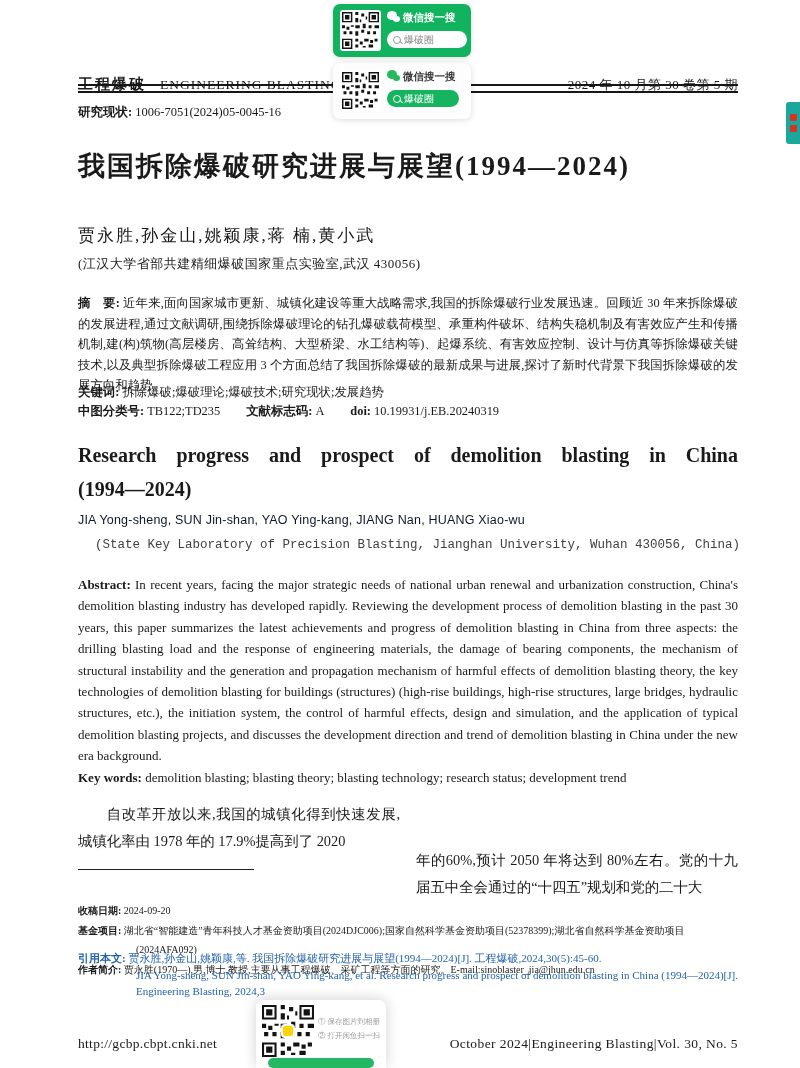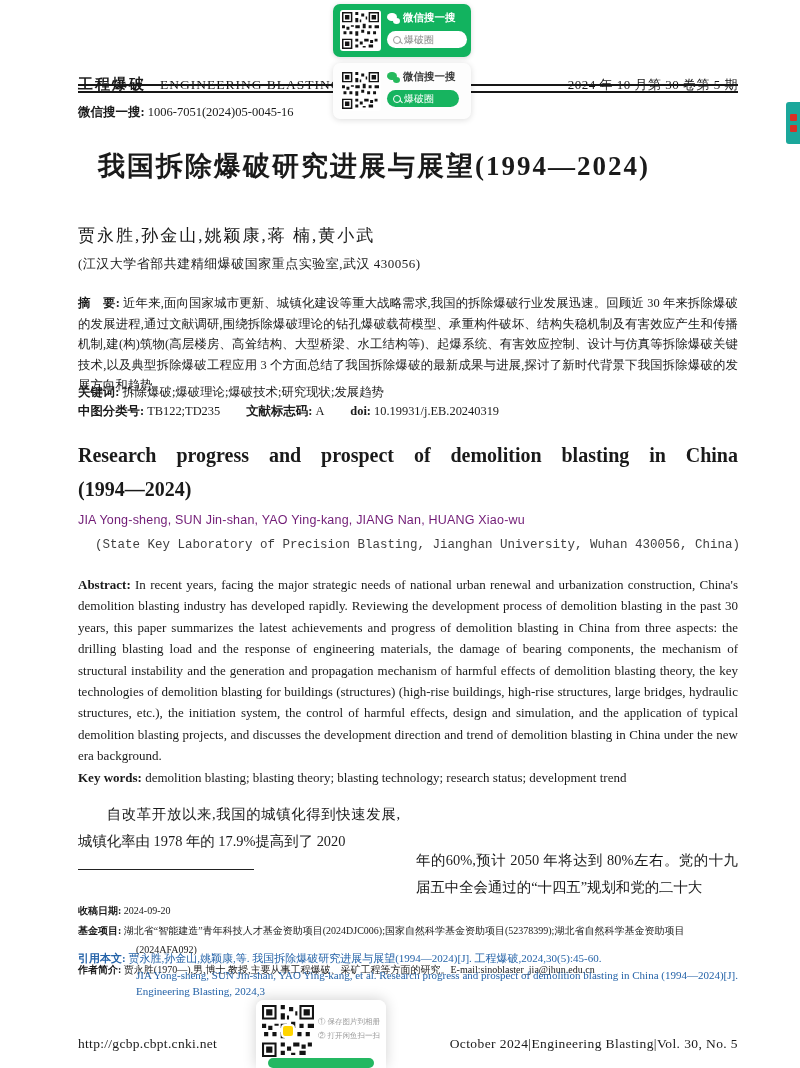--- a/index.html
+++ b/index.html
@@ -21,21 +21,21 @@
   .article-id b { font-weight:bold; }
   
   .wx-card { position:absolute; left:333px; width:138px; border-radius:7px; }
   .wx-top { top:4px; height:53px; background:#12b35f; box-shadow:0 1px 5px rgba(0,0,0,.15); }
   .wx-mid { top:63px; height:56px; background:#fdfdfd; box-shadow:0 1px 6px rgba(0,0,0,.14); }
   .qr-tile { position:absolute; left:7px; top:6px; width:41px; height:41px;
     background:#fff; border-radius:3px; padding:2px; }
   .wx-mid .qr-tile { top:7px; }
   .qr-tile svg { width:100%; height:100%; display:block; }
   .wx-col { position:absolute; left:54px; top:7px; width:80px; }
-  .wx-row { display:flex; align-items:center; gap:3px; }
+  .wx-row { display:flex; align-items:flex-start; gap:3px; }
   .wx-label { font-family:"Liberation Sans",sans-serif; font-size:10.5px; font-weight:bold; white-space:nowrap; }
   .wx-top .wx-label { color:#ffffff; }
   .wx-mid .wx-label { color:#3c3c3c; }
   .wx-pill { margin-top:6px; height:17px; border-radius:9px; display:flex; align-items:center;
     padding:0 6px; gap:3px; font-family:"Liberation Sans",sans-serif; font-size:10px; }
   .wx-top .wx-pill { background:#ffffff; color:#8a8a8a; }
   .wx-mid .wx-pill { background:#17b45f; color:#ffffff; width:72px; }
   .mag { width:8px; height:8px; border-radius:50%; position:relative; flex:0 0 auto; }
   .wx-top .mag { border:1.4px solid #9a9a9a; }
   .wx-mid .mag { border:1.4px solid #ffffff; }
@@ -48,36 +48,36 @@
   .wx-bubble .b2 { position:absolute; right:0; bottom:0; width:7px; height:6px; border-radius:50%; }
   .wx-top .b1, .wx-top .b2 { background:#ffffff; }
   .wx-mid .b1, .wx-mid .b2 { background:#25b95c; }
   
   .edge-tag { position:absolute; right:0; top:102px; width:14px; height:42px;
     background:#1ba79b; border-radius:3px 0 0 3px; display:flex; flex-direction:column;
     align-items:center; justify-content:center; gap:4px; }
   .edge-tag span { width:7px; height:7px; background:#d93025; border-radius:1px; display:block; }
   
   .title-cn { position:absolute; left:78px; top:148px; width:660px;
-    font-size:27px; font-weight:900; letter-spacing:2px;margin-left:20px; }
+    font-size:27px; font-weight:900; letter-spacing:2px; }
   .authors-cn { position:absolute; left:78px; top:224px; font-size:17px; letter-spacing:2px; }
   .affil-cn { position:absolute; left:78px; top:255px; font-size:13px; letter-spacing:0.5px; }
   
   .abs-cn { position:absolute; left:78px; top:293px; width:660px;
     font-size:12.4px; line-height:20.6px; text-align:justify; }
   .abs-cn b, .kw-cn b, .clc-row b { font-weight:bold; }
   .kw-cn { position:absolute; left:78px; top:384px; width:660px; font-size:12.4px; }
   .clc-row { position:absolute; left:78px; top:403px; width:660px; font-size:12.4px; }
   .clc-row .gap { display:inline-block; width:26px; }
   
   .title-en { position:absolute; left:78px; top:438px; width:660px;
     font-size:20px; font-weight:bold; line-height:34px; }
   .title-en .l1 { text-align:justify; text-align-last:justify; }
   .authors-en { position:absolute; left:78px; top:513px; width:660px;
-    font-family:"Liberation Sans",sans-serif; font-size:12.5px; color:#701a75; letter-spacing:0.2px; }
+    font-family:"Liberation Sans",sans-serif; font-size:12.5px; color:#0f172a; letter-spacing:0.2px; }
   .affil-en { position:absolute; left:95px; top:538px; width:660px;
     font-family:Liberation Mono, monospace; font-size:12.5px; color:#404040; }
   .abs-en { position:absolute; left:78px; top:574px; width:660px;
     font-size:13px; line-height:21.4px; text-align:justify; }
   .abs-en b, .kw-en b { font-weight:bold; }
   .kw-en { position:absolute; left:78px; top:770px; width:660px; font-size:13px; }
   
   .col { position:absolute; top:801px; width:322px; font-size:14.4px;
     line-height:27px; text-align:justify; }
   .col-left { left:78px; text-indent:2em; }
@@ -130,21 +130,21 @@
 <div class="page">
 
   <div class="header-row">
     <span>
       <span class="journal-cn">工程爆破</span><span class="journal-en">ENGINEERING BLASTING</span>
     </span>
     <span class="issue-info">2024 年 10 月第 30 卷第 5 期</span>
   </div>
   <div class="double-rule"></div>
   <div class="article-id">
-    <b>微信搜一搜:</b>
+    <b>研究现状:</b>
     <span>1006-7051(2024)05-0045-16</span>
   </div>
 
   <div class="wx-card wx-top">
     <div class="qr-tile">
       <svg viewBox="0 0 25 25">
           <use href="#qrsym"></use>
         </svg>
     </div>
     <div class="wx-col">

